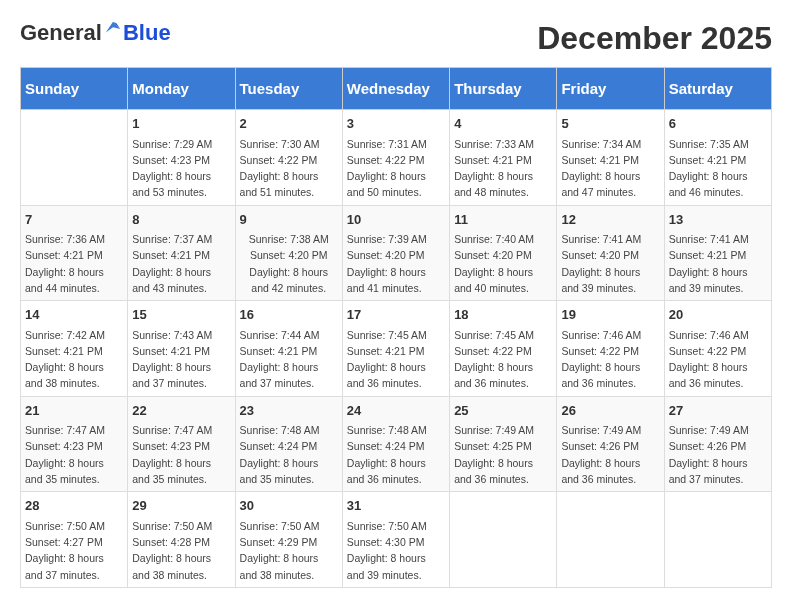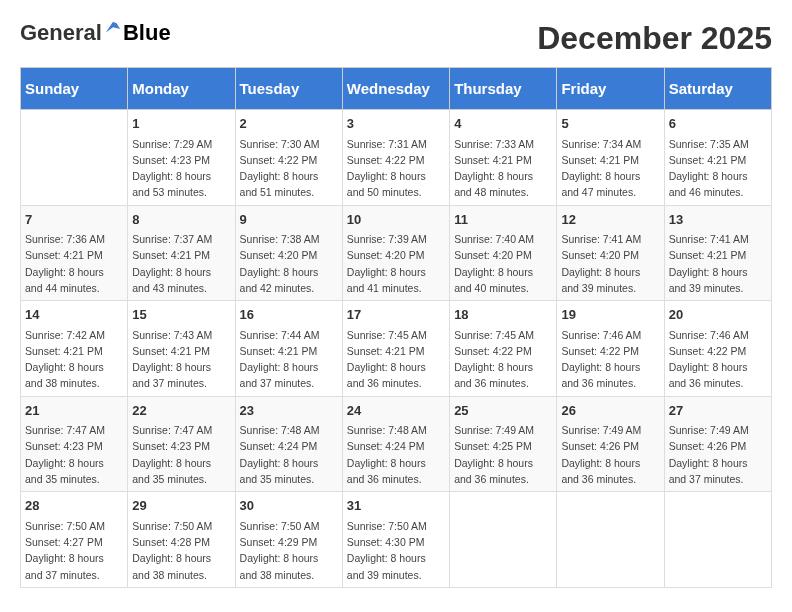--- a/index.html
+++ b/index.html
@@ -21,21 +21,21 @@
       flex-direction: column;
       align-items: flex-start;
     }
     .logo-text {
       display: flex;
       font-size: 22px;
       font-weight: bold;
       color: #333;
     }
     .logo-general { color: #333; }
-    .logo-blue { color: #000000; }
+    .logo-blue { color: #1d4ed8; }
     .logo-icon {
       width: 18px;
       height: 18px;
       margin-left: 2px;
       margin-right: 1px;
     }
     .title-block {
       text-align: right;
     }
     .month-title {
@@ -177,21 +177,21 @@
         </td>
         <td>
           <span class="day-number">8</span>
           <div class="day-info" style="white-space: pre-line;">Sunrise: 7:37 AM
 Sunset: 4:21 PM
 Daylight: 8 hours
 and 43 minutes.</div>
         </td>
         <td>
           <span class="day-number">9</span>
-          <div class="day-info" style="white-space: pre-line;">Sunrise: 7:38 AM
+          <div class="day-info" style="white-space: pre-line; text-align: center;">Sunrise: 7:38 AM
 Sunset: 4:20 PM
 Daylight: 8 hours
 and 42 minutes.</div>
         </td>
         <td>
           <span class="day-number">10</span>
           <div class="day-info" style="white-space: pre-line;">Sunrise: 7:39 AM
 Sunset: 4:20 PM
 Daylight: 8 hours
 and 41 minutes.</div>

